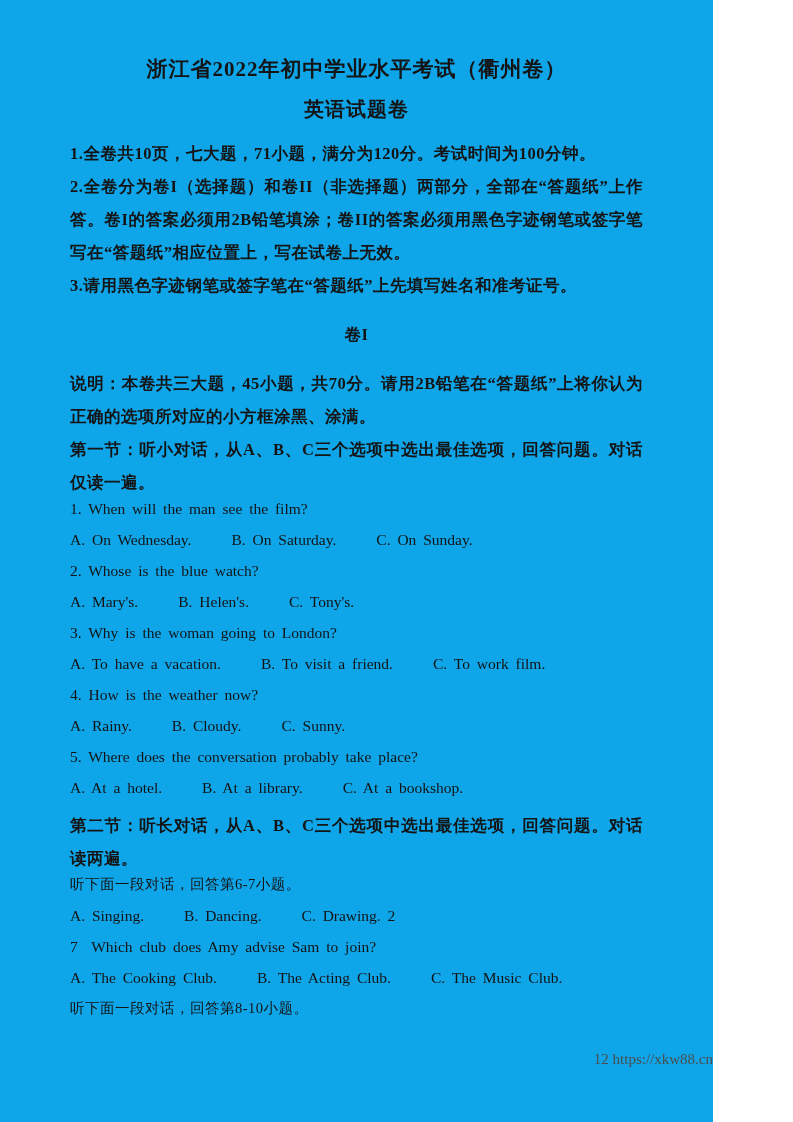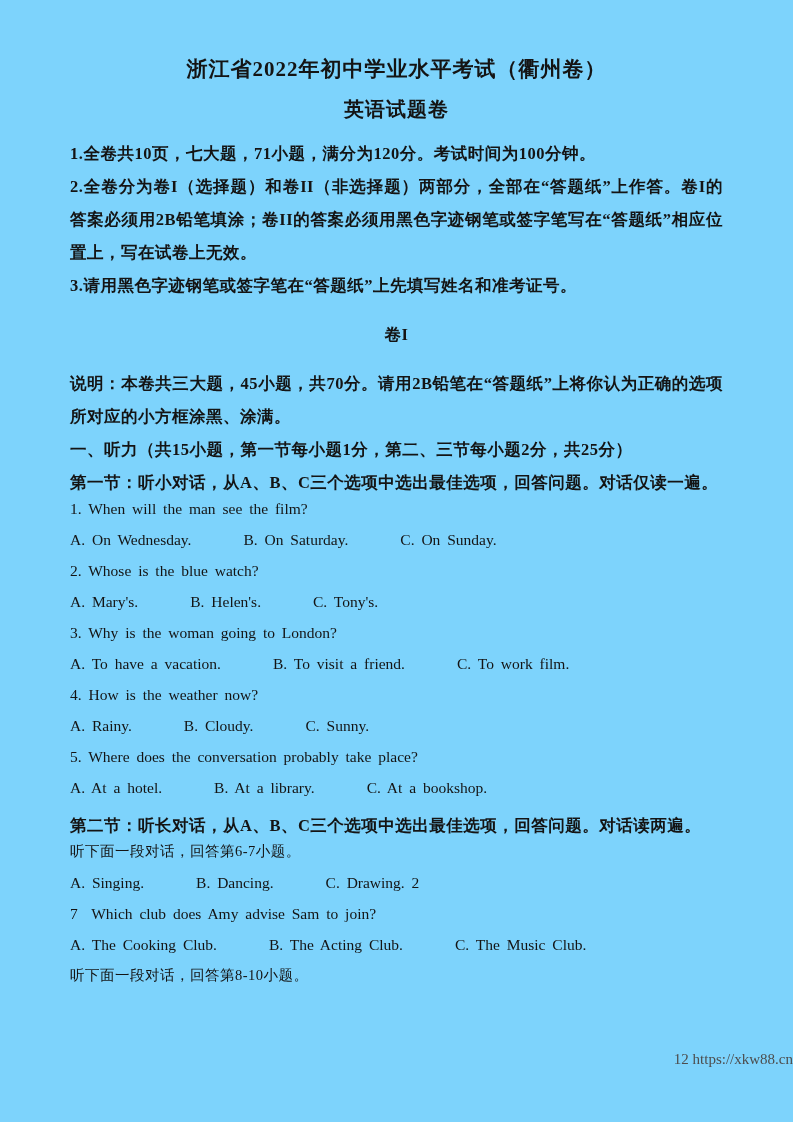--- a/index.html
+++ b/index.html
@@ -2,23 +2,23 @@
 <html><head>
 <meta charset="utf-8">
 <style>
   html, body {
     margin: 0;
     padding: 0;
     background: #ffffff;
   }
   .page {
     position: relative;
-    width: 793px;
+    width: 713px;
     height: 1122px;
-    background: #7dd3fc;
+    background: #0ea5e9;
     color: #141414;
     font-family: "Liberation Serif", "DejaVu Serif", serif;
     overflow: hidden;
   }
   .content {
     padding: 54px 70px 0 70px;
   }
   .title {
     text-align: center;
     font-weight: bold;
@@ -59,21 +59,21 @@
   }
   .en-line {
     font-size: 15.5px;
     line-height: 19px;
     margin: 0 0 12px 0;
     white-space: pre-wrap;
     word-spacing: 3px;
   }
   .options {
     display: flex;
-    gap: 52px;
+    gap: 40px;
   }
   .options span {
     white-space: pre;
   }
   .footer {
     position: absolute;
     bottom: 54px;
     left: 0;
     width: 100%;
     text-align: right;
@@ -87,21 +87,20 @@
 
 <div class="page">
   <div class="content" id="content">
       <div class="title">浙江省2022年初中学业水平考试（衢州卷）</div>
       <div class="subtitle">英语试题卷</div>
       <div class="cn-bold">1.全卷共10页，七大题，71小题，满分为120分。考试时间为100分钟。</div>
       <div class="cn-bold">2.全卷分为卷I（选择题）和卷II（非选择题）两部分，全部在“答题纸”上作答。卷I的答案必须用2B铅笔填涂；卷II的答案必须用黑色字迹钢笔或签字笔写在“答题纸”相应位置上，写在试卷上无效。</div>
       <div class="cn-bold">3.请用黑色字迹钢笔或签字笔在“答题纸”上先填写姓名和准考证号。</div>
       <div class="cn-center">卷I</div>
       <div class="cn-bold">说明：本卷共三大题，45小题，共70分。请用2B铅笔在“答题纸”上将你认为正确的选项所对应的小方框涂黑、涂满。</div>
-      <div class="cn-bold">一、听力（共15小题，第一节每小题1分，第二、三节每小题2分，共25分）</div>
       <div class="cn-bold">第一节：听小对话，从A、B、C三个选项中选出最佳选项，回答问题。对话仅读一遍。</div>
       <div class="en-line">1. When will the man see the film?</div>
       <div class="en-line options"><span>A. On Wednesday.</span><span>B. On Saturday.</span><span>C. On Sunday.</span></div>
       <div class="en-line">2. Whose is the blue watch?</div>
       <div class="en-line options"><span>A. Mary's.</span><span>B. Helen's.</span><span>C. Tony's.</span></div>
       <div class="en-line">3. Why is the woman going to London?</div>
       <div class="en-line options"><span>A. To have a vacation.</span><span>B. To visit a friend.</span><span>C. To work film.</span></div>
       <div class="en-line">4. How is the weather now?</div>
       <div class="en-line options"><span>A. Rainy.</span><span>B. Cloudy.</span><span>C. Sunny.</span></div>
       <div class="en-line">5. Where does the conversation probably take place?</div>

